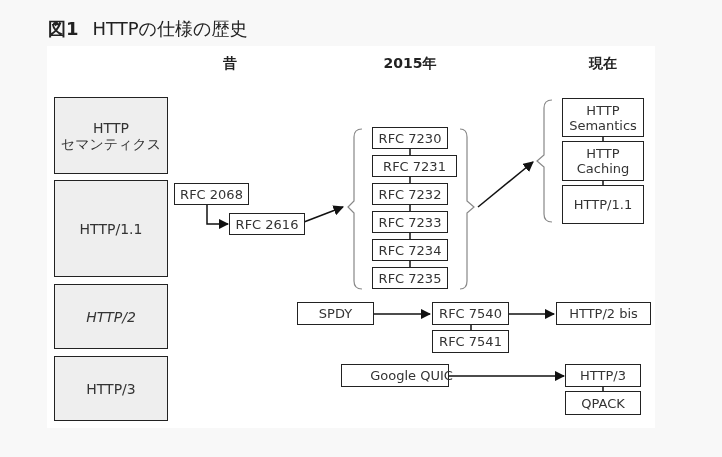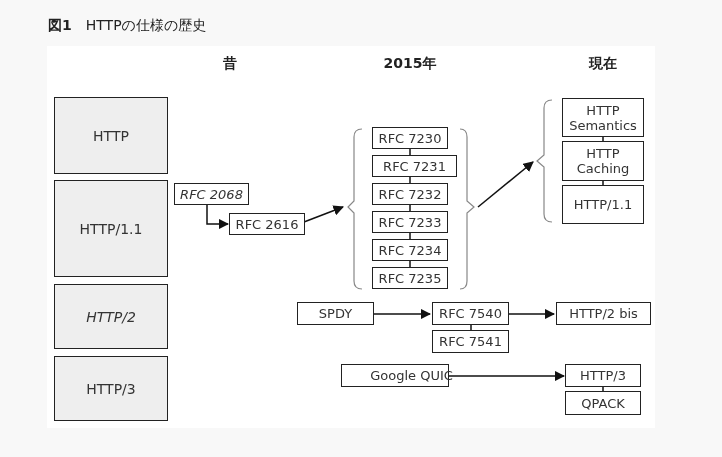--- a/index.html
+++ b/index.html
@@ -1,19 +1,19 @@
 <!DOCTYPE html>
 <html><head>
 <meta charset="utf-8">
 <style>
   html, body { margin:0; padding:0; }
   body { width:722px; height:457px; background:#f8f8f8; position:relative; overflow:hidden;
          font-family:"DejaVu Sans","Liberation Sans",sans-serif; color:#222; }
   .panel { position:absolute; left:47px; top:46px; width:608px; height:382px; background:#ffffff; }
-  .title { position:absolute; left:48px; top:17px; font-size:14px; color:#222; white-space:nowrap; }
+  .title { position:absolute; left:48px; top:17px; font-size:18px; color:#222; white-space:nowrap; }
   .title .num { font-weight:bold; margin-right:14px; }
   .col-head { position:absolute; font-size:14px; font-weight:bold; color:#222; text-align:center; width:80px; }
   .cat { position:absolute; background:#eeeeee; border:1.5px solid #222; box-sizing:border-box;
          display:flex; align-items:center; justify-content:center; text-align:center;
          font-size:14px; line-height:16px; color:#333; }
   .box { position:absolute; background:#fff; border:1.5px solid #222; box-sizing:border-box;
          display:flex; align-items:center; justify-content:center; text-align:center;
          font-size:13px; line-height:15px; color:#333; white-space:nowrap; }
   svg.lines { position:absolute; left:0; top:0; }
 </style>
@@ -26,20 +26,21 @@
   <span class="num">図1</span><span>HTTPの仕様の歴史</span>
 </div>
 
 <div class="col-head" style="left:190px; top:55px;">昔</div>
 <div class="col-head" style="left:370px; top:55px;">2015年</div>
 <div class="col-head" style="left:563px; top:55px;">現在</div>
 
 <div class="cat" style="left:54px; top:97px; width:114px; height:77px;">
   <div>
       <div>HTTP</div>
+      <div>セマンティクス</div>
     </div>
 </div>
 <div class="cat" style="left:54px; top:180px; width:114px; height:97px;">
   <span>HTTP/1.1</span>
 </div>
 <div class="cat" style="left:54px; top:284px; width:114px; height:65px;font-style:italic;">
   <span>HTTP/2</span>
 </div>
 <div class="cat" style="left:54px; top:356px; width:114px; height:65px;">
   <span>HTTP/3</span>
@@ -74,21 +75,21 @@
 
   <path d="M374,314 L430,314" fill="none" stroke="#111" stroke-width="1.5" marker-end="url(#ah)"></path>
   <line x1="471" y1="325" x2="471" y2="331" stroke="#111" stroke-width="1.5"></line>
 
   <path d="M508,314 L554,314" fill="none" stroke="#111" stroke-width="1.5" marker-end="url(#ah)"></path>
 
   <path d="M448,376 L564,376" fill="none" stroke="#111" stroke-width="1.5" marker-end="url(#ah)"></path>
   <line x1="603" y1="386" x2="603" y2="392" stroke="#111" stroke-width="1.5"></line>
 </svg>
 
-<div class="box" style="left:174px; top:183px; width:75px; height:22px;font-style:italic;">RFC 2068</div>
+<div class="box" style="left:174px; top:183px; width:75px; height:22px;">RFC 2068</div>
 <div class="box" style="left:229px; top:213px; width:76px; height:22px;">RFC 2616</div>
 
 <div class="box" style="left:372px; top:127px; width:76px; height:22px;">RFC 7230</div>
 <div class="box" style="left:372px; top:155px; width:85px; height:22px;">RFC 7231</div>
 <div class="box" style="left:372px; top:183px; width:76px; height:22px;">RFC 7232</div>
 <div class="box" style="left:372px; top:211px; width:76px; height:22px;">RFC 7233</div>
 <div class="box" style="left:372px; top:239px; width:76px; height:22px;">RFC 7234</div>
 <div class="box" style="left:372px; top:267px; width:76px; height:22px;">RFC 7235</div>
 
 <div class="box" style="left:562px; top:98px; width:82px; height:39px;">

